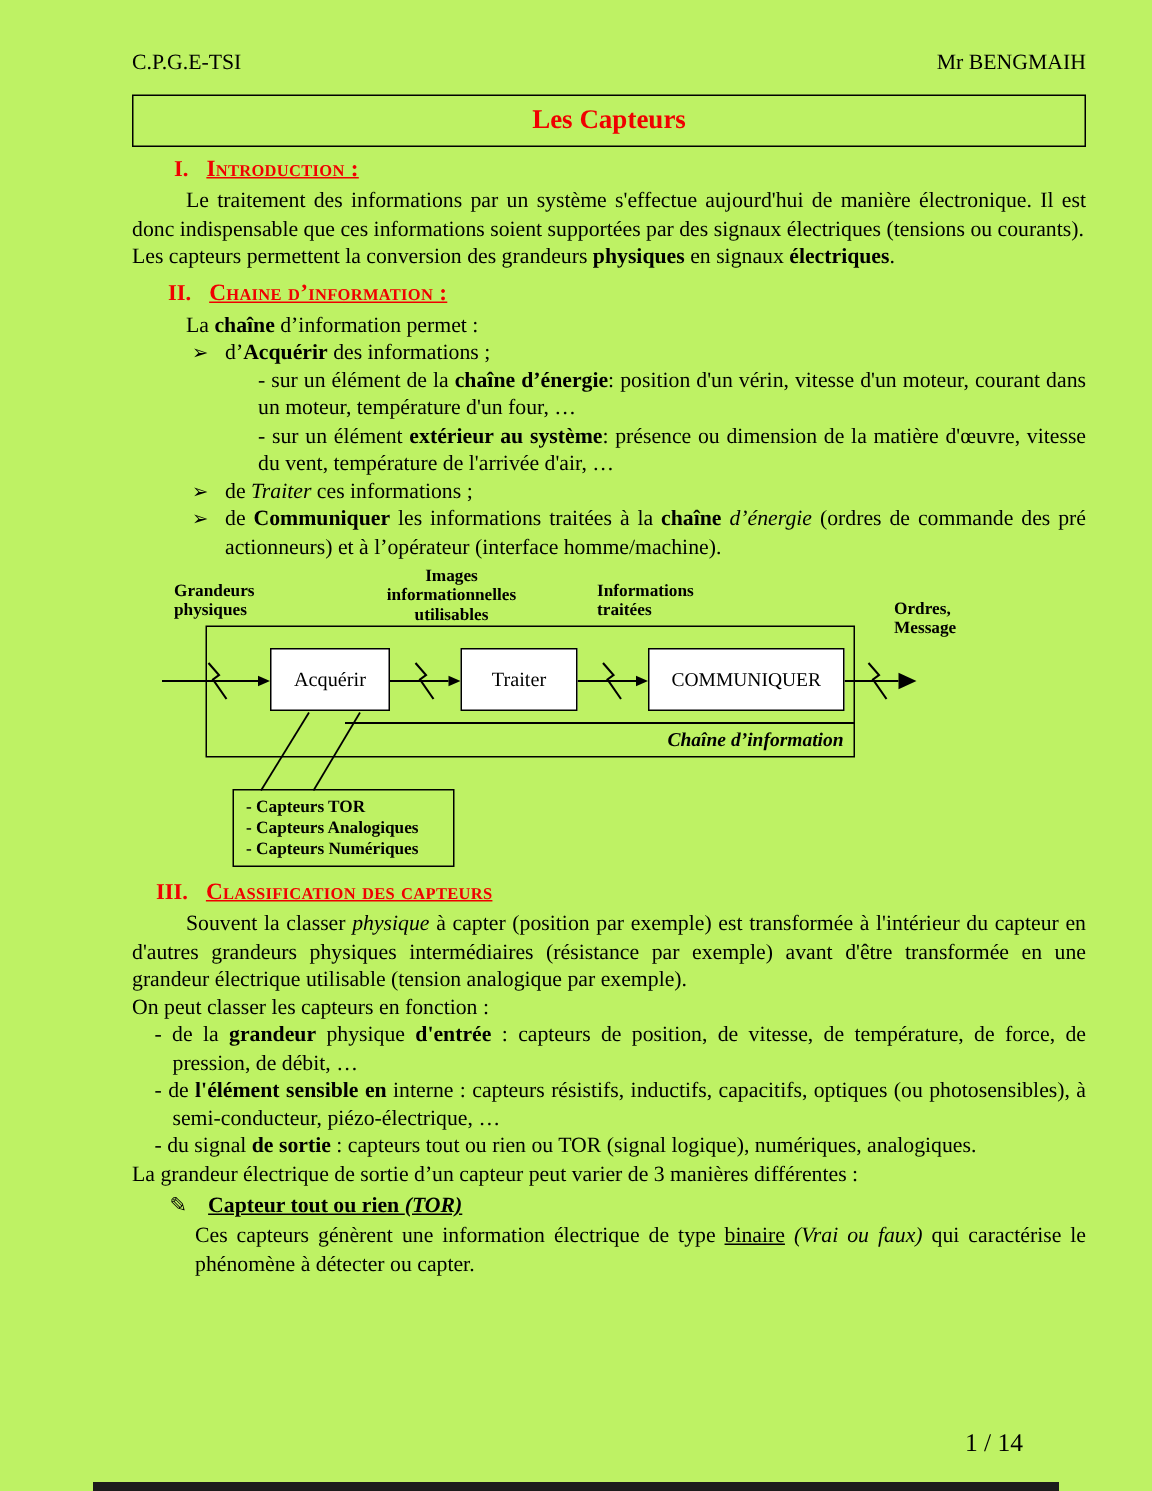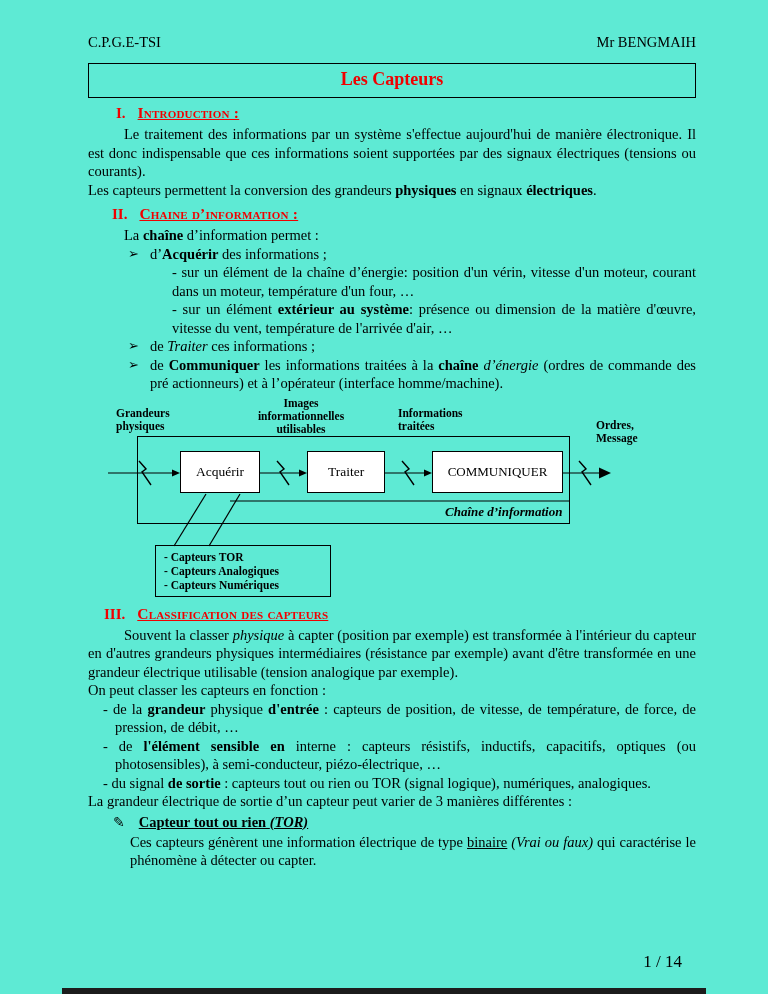--- a/index.html
+++ b/index.html
@@ -1,19 +1,19 @@
 <!DOCTYPE html>
 <html><head>
 <meta charset="utf-8">
 <style>
   * { margin:0; padding:0; box-sizing:border-box; }
   html,body { background:#e8e8e8; }
   body { width:768px; height:994px; position:relative; overflow:hidden;
          font-family:"Liberation Serif", serif; color:#000; }
-  .sheet { position:absolute; inset:0; background:#5eead4; padding:34px 72px 0 88px; }
+  .sheet { position:absolute; inset:0; background:#bef264; padding:34px 44px 0 88px; }
 
   .hdr { display:flex; justify-content:space-between; font-size:14.5px; }
 
   .title-box { border:1px solid #000; margin-top:12px; padding:5px 0 7px; text-align:center; }
   .doc-title { color:#f00000; font-weight:bold; font-size:18px;margin-top:43px; }
 
   .sec { color:#f00000; font-weight:bold; margin:6px 0 3px; font-size:15px; }
   .sec .num { margin-right:12px; }
   .sec .stitle { font-variant:small-caps; text-decoration:underline; font-size:15.5px; letter-spacing:.2px; }
   .sec.m1 { margin-left:28px; }
@@ -42,21 +42,21 @@
   .lbl-images { left:155px; top:0; width:116px; text-align:center; }
   .lbl-informations { left:310px; top:10px; }
   .lbl-ordres { left:508px; top:22px; }
   .outer-rect { position:absolute; left:49px; top:39px; width:433px; height:88px; border:1px solid #000; }
   .dbox { position:absolute; top:54px; height:42px; border:1px solid #000; background:#fff;
           display:flex; align-items:center; justify-content:center; font-size:13.5px; }
   .box-acquerir { left:92px; width:80px; }
   .box-traiter { left:219px; width:78px; }
   .box-communiquer { left:344px; width:131px; font-size:13px; }
   .chain-label { position:absolute; left:357px; top:107px; font-weight:bold; font-style:italic; font-size:13px; }
-  .capteurs-box { position:absolute; left:67px; top:148px; width:176px; border:1px solid #000;
+  .capteurs-box { position:absolute; left:67px; top:148px; width:148px; border:1px solid #000;
                   padding:4px 8px; font-weight:bold; font-size:11.5px; line-height:14px; }
 
   .clist .para { padding-left:27px; text-indent:-12px; text-align:justify; }
 
   .tor-head { margin:3px 0 2px 25px; font-size:14.5px; display:flex; align-items:baseline; }
   .tor-head .pmark { margin-right:14px; font-size:14px; }
   .tor-body { margin-left:42px; }
 
   .footer { position:absolute; right:86px; bottom:22px; font-size:17px; }
   .bottom-bar { position:absolute; bottom:0; left:62px; right:62px; height:6px; background:#1c1c1c; }
@@ -86,21 +86,21 @@
     <span class="num">II.</span><span class="stitle">Chaine d’information :</span>
   </div>
 
   <p class="lead"><span>La </span><span style="font-weight: bold;">chaîne</span><span> d’information permet :</span></p>
 
   <div class="blist">
     <div class="bitem">
       <span class="bmark">➢</span>
       <div class="btext">
         <p class="para"><span>d’</span><span style="font-weight: bold;">Acquérir</span><span> des informations ;</span></p>
-        <p class="para sub wrap"><span>- sur un élément de la </span><span style="font-weight: normal; margin-top: 38px;">chaîne d’énergie</span><span>: position d'un vérin, vitesse d'un moteur, courant dans un moteur, température d'un four, …</span></p>
+        <p class="para sub wrap"><span>- sur un élément de la </span><span style="font-weight: bold; margin-top: 38px;">chaîne d’énergie</span><span>: position d'un vérin, vitesse d'un moteur, courant dans un moteur, température d'un four, …</span></p>
         <p class="para sub wrap"><span>- sur un élément </span><span style="font-weight: bold;">extérieur au système</span><span>: présence ou dimension de la matière d'œuvre, vitesse du vent, température de l'arrivée d'air, …</span></p>
       </div>
     </div>
     <div class="bitem">
       <span class="bmark">➢</span>
       <div class="btext">
         <p class="para"><span>de </span><span style="font-style: italic;">Traiter</span><span> ces informations ;</span></p>
       </div>
     </div>
     <div class="bitem">

